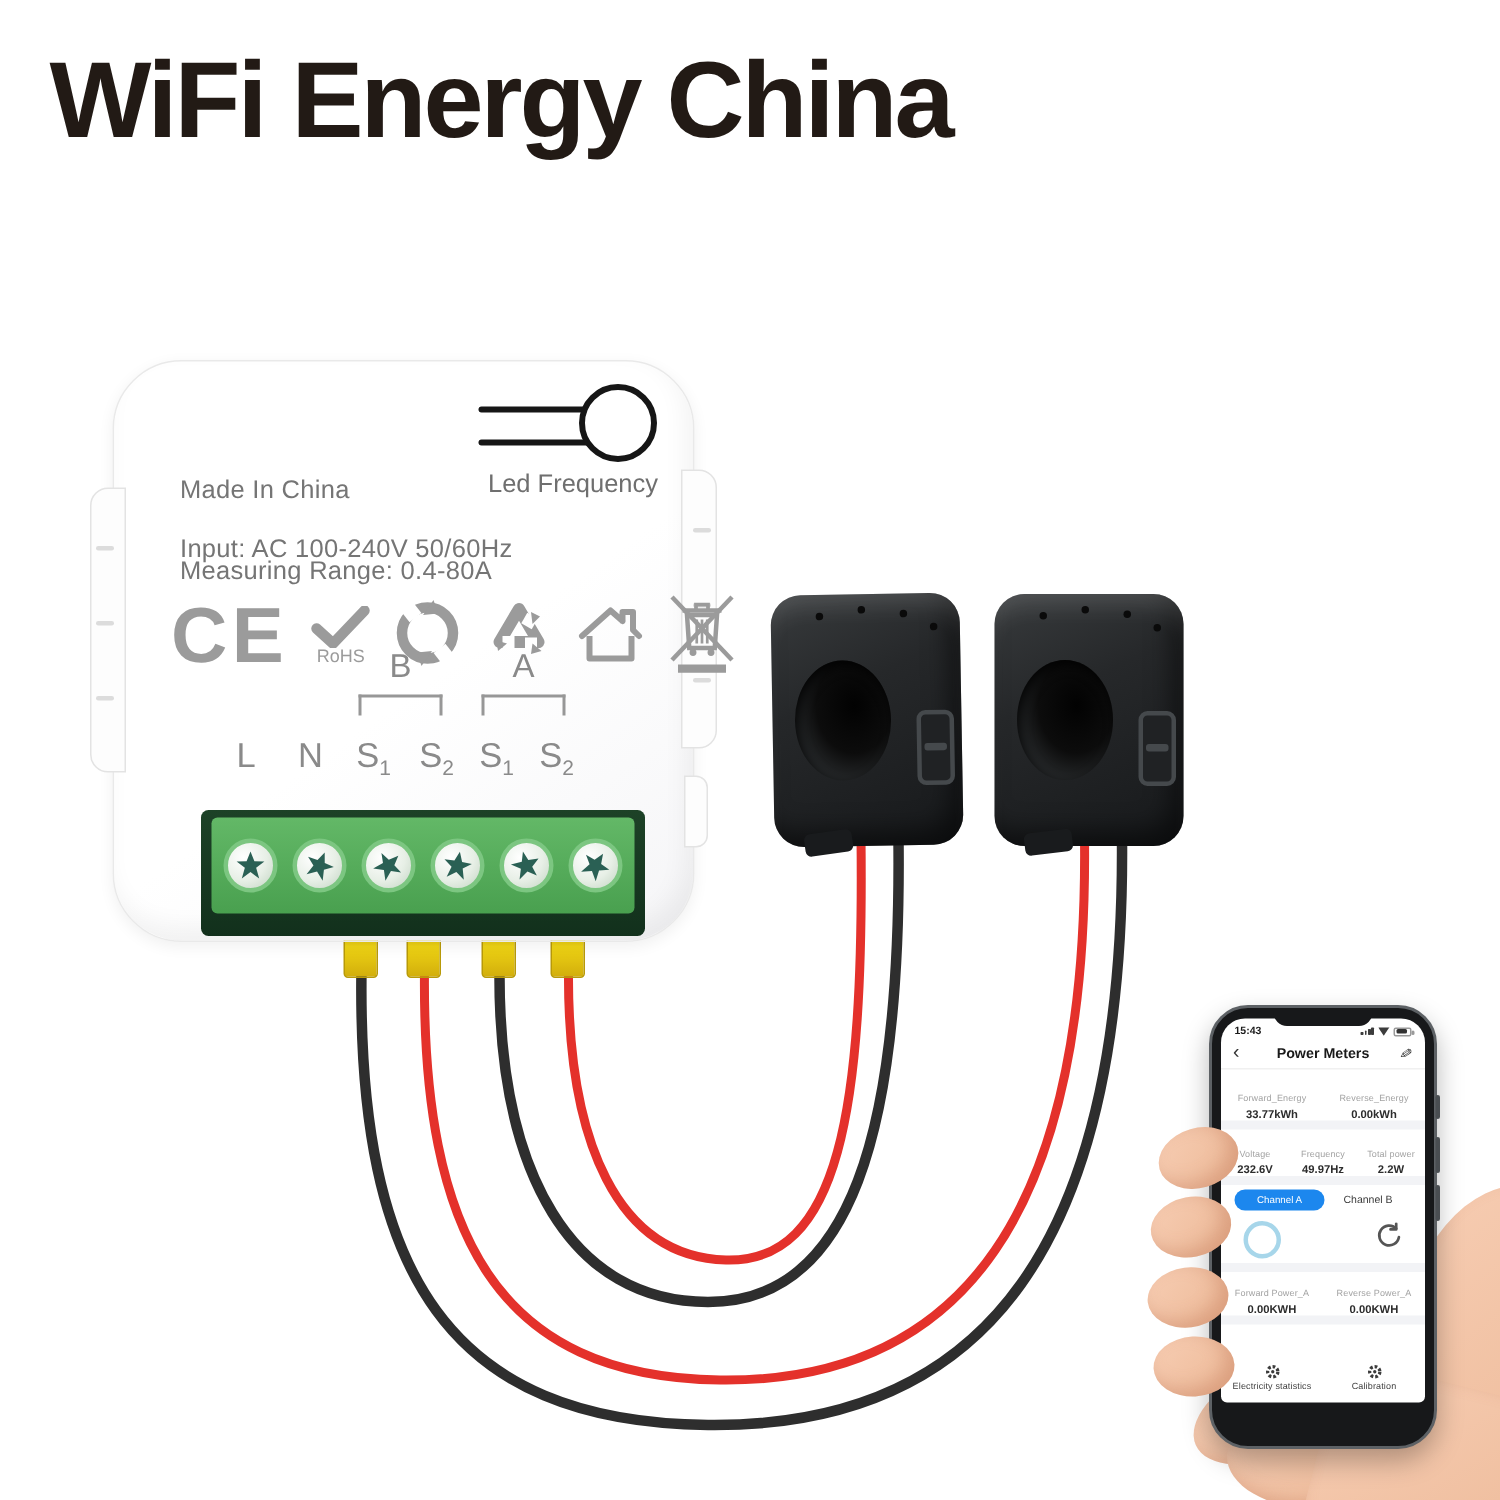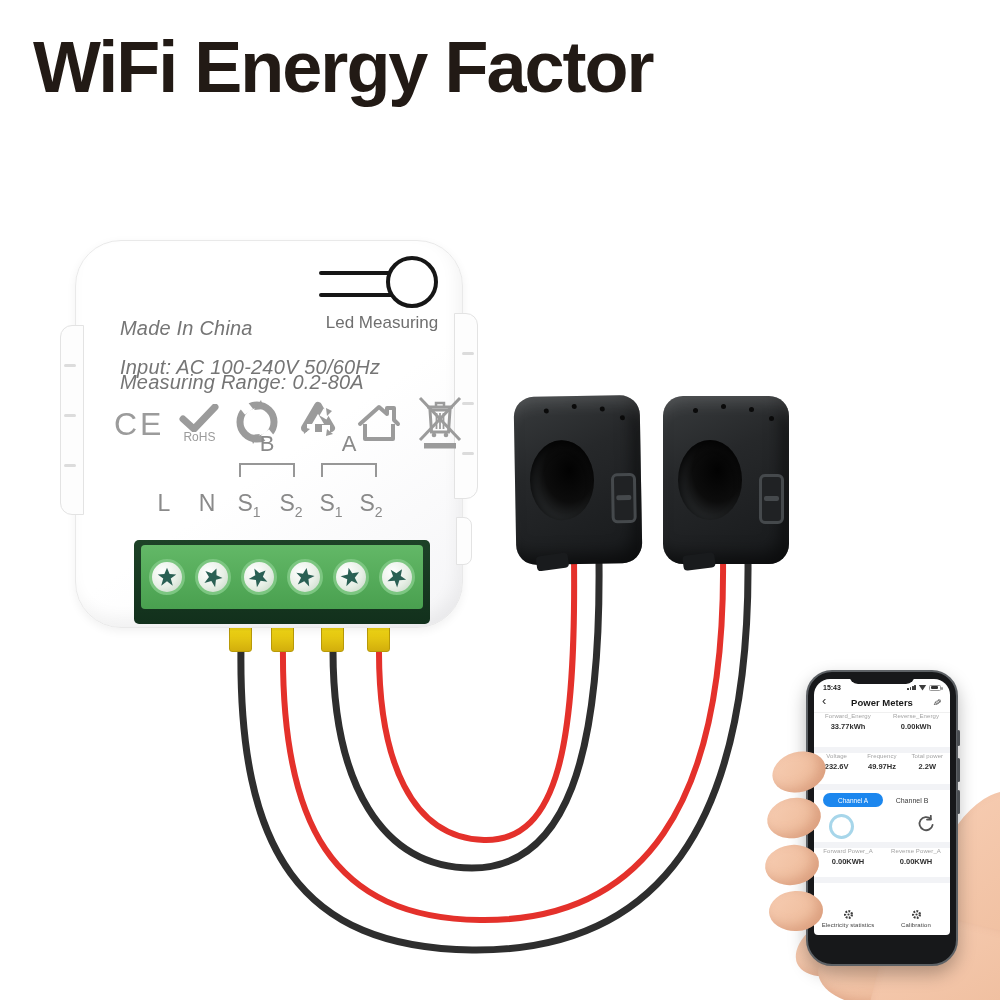--- a/index.html
+++ b/index.html
@@ -28,25 +28,25 @@
   .ridge { position:absolute; width:12px; height:3px; background:#dcdcdc; border-radius:2px; }
   .clip.left .ridge { left:3px; } .clip.right .ridge { right:3px; }
   .r1{top:38px;} .r2{top:88px;} .r3{top:138px;}
 
   .led-line { position:absolute; height:4px; width:74px; background:#161616; border-radius:2px; }
   .led-circle { position:absolute; left:310px; top:15px; width:52px; height:52px; border:4px solid #161616;
     border-radius:50%; background:#fff; }
   .led-label { position:absolute; left:238px; top:72px; width:136px; text-align:center;
     font-size:17px; color:#6f6f6f; }
 
-  .info-line { position:absolute; left:44px; font-size:20px; color:#757575; letter-spacing:0.2px;font-style:italic; }
+  .info-line { position:absolute; left:44px; font-size:17px; color:#757575; letter-spacing:0.2px; }
 
   .cert-row { position:absolute; left:38px; top:150px; width:320px; height:66px; display:flex;
     align-items:center; gap:15px; color:#9b9b9b; }
-  .ce-text { font-size:32px; font-weight:400; letter-spacing:3px; color:#9b9b9b; line-height:1; }
+  .ce-text { font-size:52px; font-weight:700; letter-spacing:3px; color:#9b9b9b; line-height:1; }
   .rohs { display:flex; flex-direction:column; align-items:center; }
   .rohs-label { font-size:12px; color:#9b9b9b; margin-top:-2px; }
 
   .group-label { position:absolute; font-size:22px; color:#8a8a8a; text-align:center; top:190px; }
   .bracket { position:absolute; top:222px; height:14px; border:2px solid #979797; border-bottom:none; }
   .term { position:absolute; top:249px; width:40px; text-align:center; font-size:23px; color:#8a8a8a; }
   .term sub { font-size:14px; }
 
   .tblock { position:absolute; left:58px; top:299px; width:296px; height:84px;
     background:linear-gradient(180deg,#1d4227,#12301c); border-radius:5px; }
@@ -99,21 +99,21 @@
   .wifi-tri { width:8px; height:6px; background:#3c3c3c; clip-path:polygon(50% 100%, 0 0, 100% 0); }
   .batt { width:12px; height:6px; border:1px solid #9a9a9a; border-radius:1.5px; position:relative; }
   .batt i { position:absolute; left:0.5px; top:0.5px; bottom:0.5px; width:7px; background:#333; border-radius:1px; }
   .batt:after { content:""; position:absolute; right:-2.5px; top:1.5px; width:1.5px; height:3px; background:#9a9a9a; border-radius:1px; }
 
   .nav { height:20px; display:flex; align-items:center; position:relative; border-bottom:1px solid #f0f0f0; }
   .back { position:absolute; left:8px; font-size:13px; color:#333; line-height:1; top:1px; }
   .nav-title { width:100%; text-align:center; font-size:9.5px; font-weight:bold; color:#191919; }
   .edit { position:absolute; right:9px; font-size:10px; color:#333; transform:scaleX(-1) rotate(-10deg); }
 
-  .sect { display:flex; align-items:flex-start; }
+  .sect { display:flex; align-items:flex-end; }
   .s-energy { height:34px; } .s-metrics { height:31px; } .s-chm { height:31px; } .s-che { height:29px; }
   .cell { flex:1; text-align:center; }
   .lbl { font-size:6px; color:#a3a3a3; letter-spacing:0.1px; }
   .val { font-size:7.5px; font-weight:bold; color:#2d2d2d; margin-top:2.5px; }
   .band { height:6px; background:#f2f3f6; }
 
   .chrow { height:20px; display:flex; align-items:center; padding:0 9px; }
   .pill { width:60px; height:14px; border-radius:8px; background:#1c87ee; color:#fff; font-size:6.5px;
     display:flex; align-items:center; justify-content:center; }
   .chb { flex:1; text-align:center; font-size:7px; color:#3a3a3a; }
@@ -121,21 +121,21 @@
   .controls { height:32px; display:flex; align-items:center; justify-content:space-between; padding:0 15px; }
   .ring { width:25px; height:25px; border:3px solid #a7d6ea; border-radius:50%; }
 
   .actions { flex:1; display:flex; align-items:flex-end; padding-bottom:7px; }
   .action { flex:1; display:flex; flex-direction:column; align-items:center; gap:2.5px; }
   .action .lbl { color:#3f3f3f; font-size:6px; }
 </style>
 </head>
 <body>
 
-<div class="page-title">WiFi Energy Factor</div>
+<div class="page-title">WiFi Energy China</div>
 
 <svg class="wires" width="1000" height="1000">
   <path d="M 241 646 C 238 850, 300 948, 472 950 C 658 952, 750 828, 748 560" fill="none" stroke="#2e2e2e" stroke-width="7" stroke-linecap="round"></path>
   <path d="M 283 646 C 281 824, 332 918, 480 920 C 642 922, 726 808, 723 558" fill="none" stroke="#e4312b" stroke-width="6" stroke-linecap="round"></path>
   <path d="M 333 646 C 332 784, 382 868, 472 868 C 567 868, 601 756, 599 560" fill="none" stroke="#2e2e2e" stroke-width="7" stroke-linecap="round"></path>
   <path d="M 379 646 C 378 762, 412 838, 484 840 C 560 842, 576 740, 574 558" fill="none" stroke="#e4312b" stroke-width="6" stroke-linecap="round"></path>
 </svg>
 
 <div class="ferrule" style="left:229px;"></div>
 <div class="ferrule" style="left:271px;"></div>
@@ -153,25 +153,25 @@
       <i class="ridge r2"></i>
       <i class="ridge r3"></i>
   </div>
   <div class="clip right2"></div>
 
   <div>
     <div class="led-line" style="left:243px; top:30px;"></div>
     <div class="led-line" style="left:243px; top:52px;"></div>
     <div class="led-circle"></div>
   </div>
-  <div class="led-label">Led Measuring</div>
+  <div class="led-label">Led Frequency</div>
 
   <div class="info-line" style="top:76px;">Made In China</div>
   <div class="info-line" style="top:115px;text-align:right;">Input: AC 100-240V 50/60Hz</div>
-  <div class="info-line" style="top:130px;">Measuring Range: 0.2-80A</div>
+  <div class="info-line" style="top:130px;">Measuring Range: 0.4-80A</div>
 
   <div class="cert-row">
     <span class="ce-text">CE</span>
     <span class="rohs">
       <svg width="40" height="28" viewBox="0 0 40 28">
           <path d="M4 15 L15 25 L36 3" fill="none" stroke="#9b9b9b" stroke-width="7" stroke-linecap="round" stroke-linejoin="round"></path>
         </svg>
       <span class="rohs-label">RoHS</span>
     </span>
     <span>

